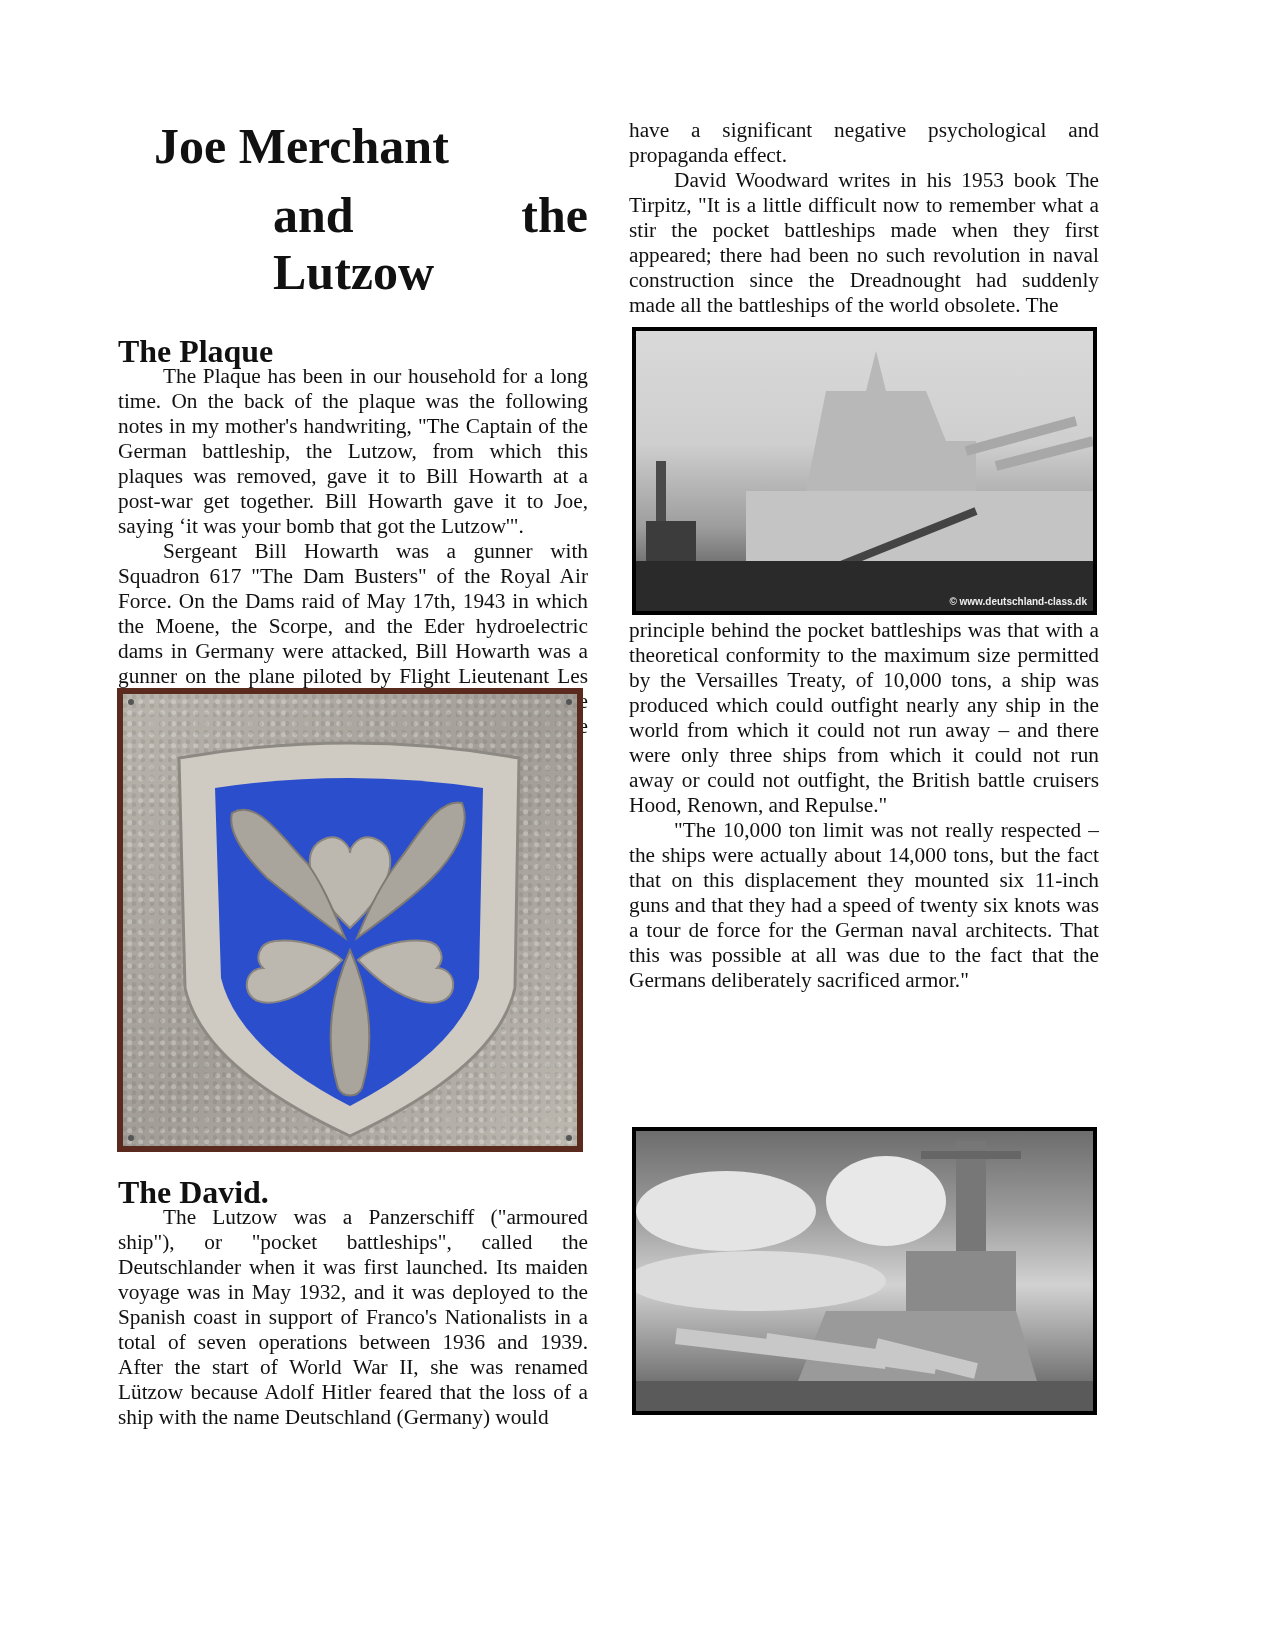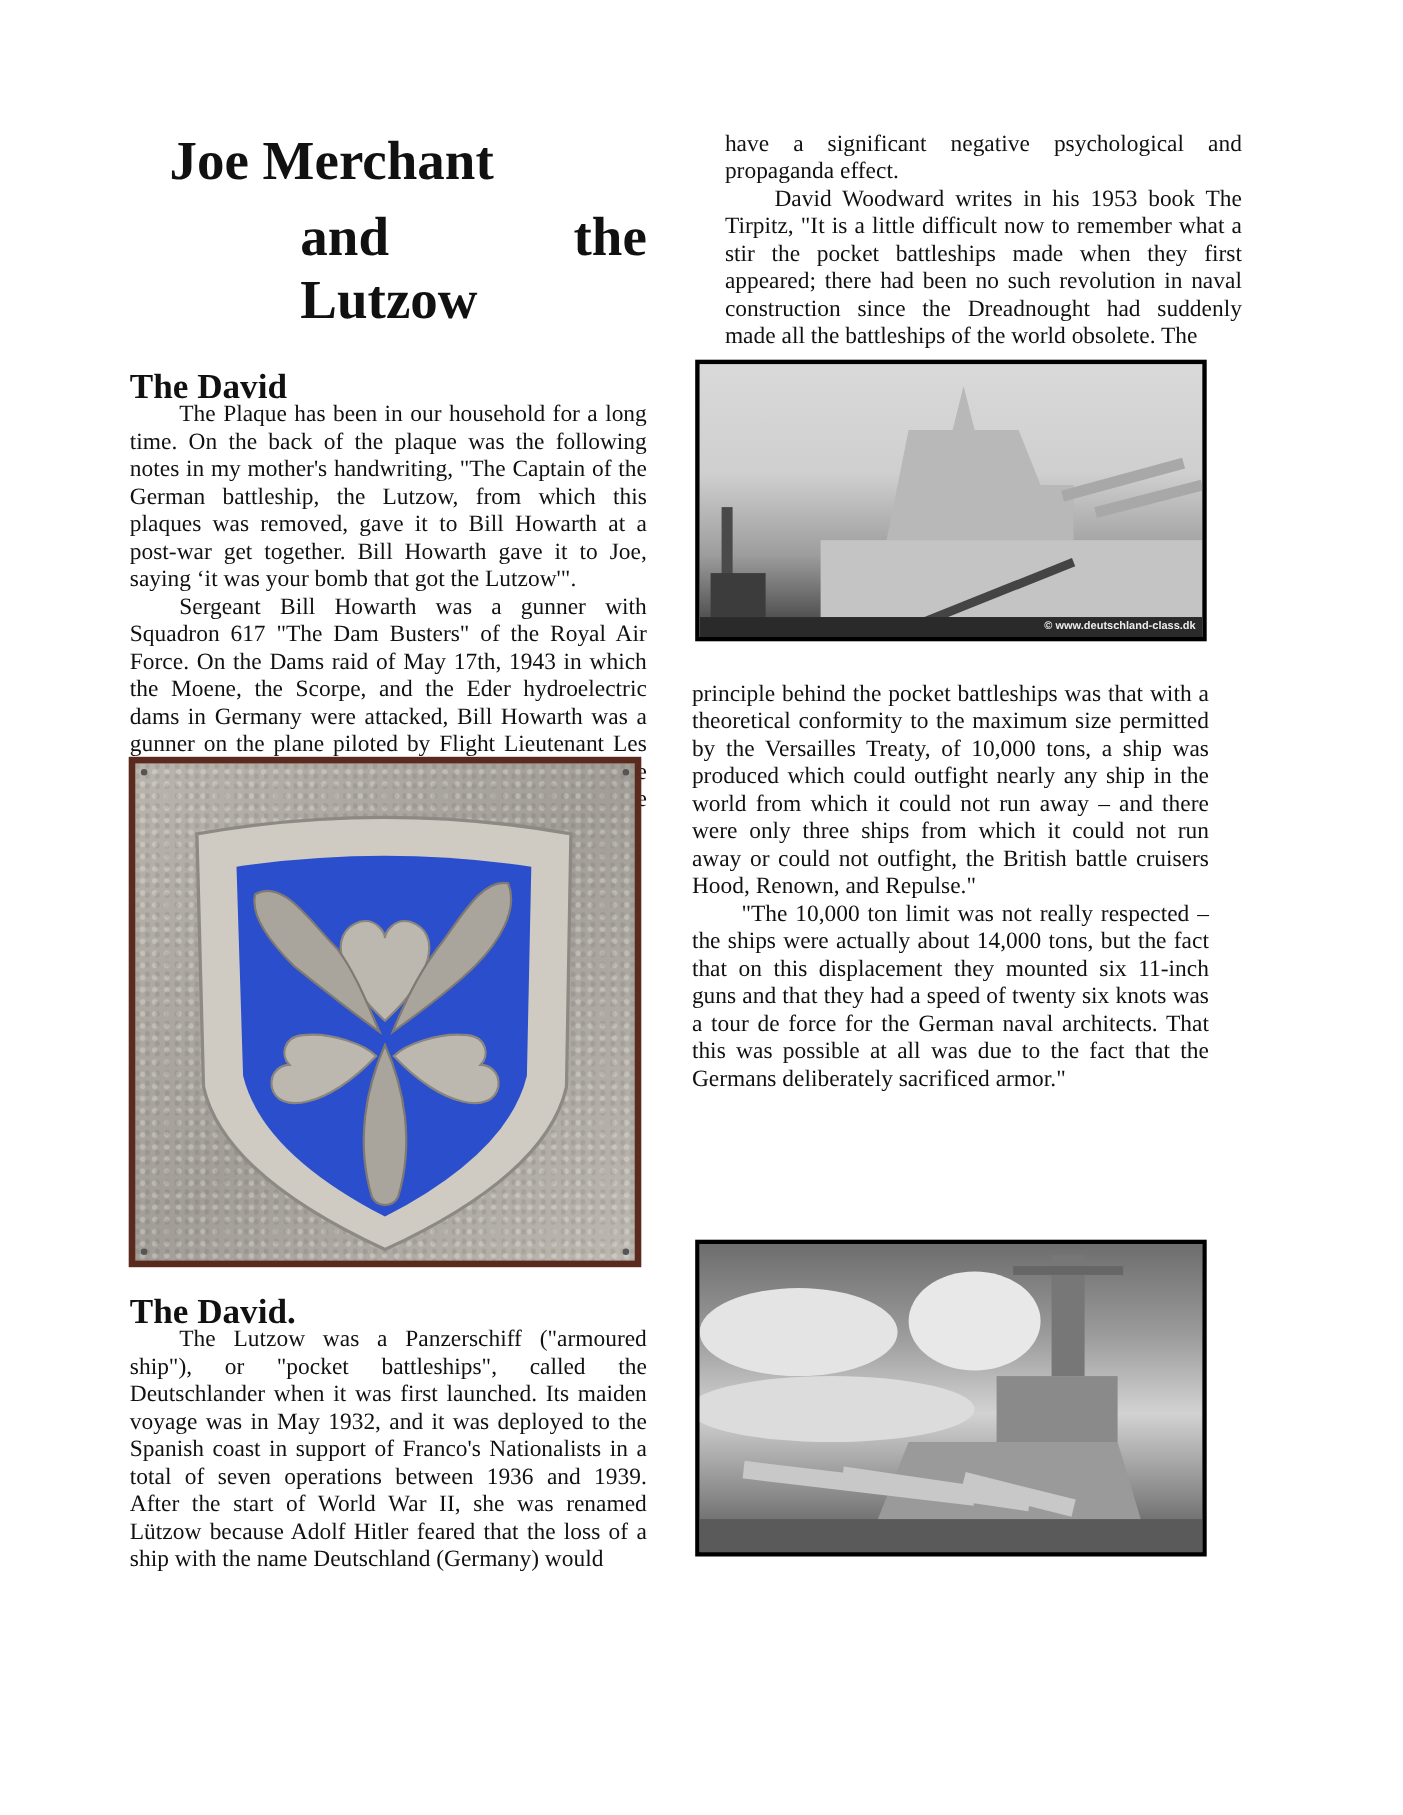--- a/index.html
+++ b/index.html
@@ -1,52 +1,52 @@
 <!DOCTYPE html>
 <html><head>
 <meta charset="utf-8">
 <style>
   html, body { margin: 0; padding: 0; background: #ffffff; }
   body { width: 1275px; height: 1650px; position: relative; overflow: hidden;
          font-family: "Liberation Serif", "DejaVu Serif", serif; color: #111; }
   .col { position: absolute; font-size: 21.3px; line-height: 25px; text-align: justify; }
   .col-left { left: 118px; top: 118px; width: 470px; }
-  .col-right { left: 659px; top: 118px; width: 470px; }
+  .col-right { left: 629px; top: 118px; width: 470px; }
   .title { font-weight: bold; font-size: 50px; line-height: 57px; margin: 0; }
   .title .l1 { display: block; margin-left: 36px; }
   .title .l2 { display: block; padding-left: 155px; margin-top: 12px; }
   .h { font-weight: bold; margin: 0; line-height: 25px; }
   p { margin: 0; text-indent: 45px; }
   p.noindent { text-indent: 0; }
   .fig { position: absolute; overflow: hidden; }
   .plaque { left: 117px; top: 688px; width: 466px; height: 464px;
             background: #5a2a1e; }
   .plaque .metal { position: absolute; left: 6px; top: 6px; right: 6px; bottom: 6px;
      background:
        radial-gradient(circle at 20% 30%, rgba(0,0,0,0.08) 0 2px, transparent 3px) 0 0/9px 9px,
        radial-gradient(circle at 60% 70%, rgba(255,255,255,0.25) 0 2px, transparent 3px) 0 0/11px 11px,
        linear-gradient(135deg, #b9b5ad, #a29e97 50%, #bcb8b0); }
-  .ship1 { left: 632px; top: 327px; width: 465px; height: 256px; border: 4px solid #000; box-sizing: border-box;
+  .ship1 { left: 632px; top: 327px; width: 465px; height: 288px; border: 4px solid #000; box-sizing: border-box;
            background: linear-gradient(180deg, #d9d9d9 0%, #cfcfcf 40%, #9d9d9d 70%, #3a3a3a 100%); }
   .ship2 { left: 632px; top: 1127px; width: 465px; height: 288px; border: 4px solid #000; box-sizing: border-box;
            background: linear-gradient(180deg, #6d6d6d 0%, #9c9c9c 30%, #d2d2d2 55%, #8e8e8e 80%, #555 100%); }
   .credit { position: absolute; right: 6px; bottom: 4px; color: #eee; font-family: "Liberation Sans", sans-serif;
             font-size: 10px; font-weight: bold; }
   svg { display: block; }
 </style>
 </head>
 <body>
 
 <div class="col col-left">
   <h1 class="title">
     <span class="l1">Joe Merchant</span>
     <span class="l2">and the Lutzow</span>
   </h1>
   <div style="height:38px"></div>
-  <h2 class="h">The David</h2>
+  <h2 class="h">The Plaque</h2>
   <p>The Plaque has been in our household for a long time. On the back of the plaque was the following notes in my mother's handwriting, "The Captain of the German battleship, the Lutzow, from which this plaques was removed, gave it to Bill Howarth at a post-war get together. Bill Howarth gave it to Joe, saying ‘it was your bomb that got the Lutzow'".</p>
   <p>Sergeant Bill Howarth was a gunner with Squadron 617 "The Dam Busters" of the Royal Air Force. On the Dams raid of May 17th, 1943 in which the Moene, the Scorpe, and the Eder hydroelectric dams in Germany were attacked, Bill Howarth was a gunner on the plane piloted by Flight Lieutenant Les Munro. My father, F/O Joe Merchant, did not join the Dam Busters until early 1945, after going through the Commonwealth Air Training Program.</p>
 </div>
 
 <div class="fig plaque">
   <div class="metal"></div>
   <svg width="466" height="464" style="position:absolute;left:0;top:0">
 
     <path d="M62 70 Q233 40 402 70 L398 300 Q380 380 233 448 Q86 380 68 300 Z" fill="#cfcbc3" stroke="#8d8a84" stroke-width="3"></path>
 

